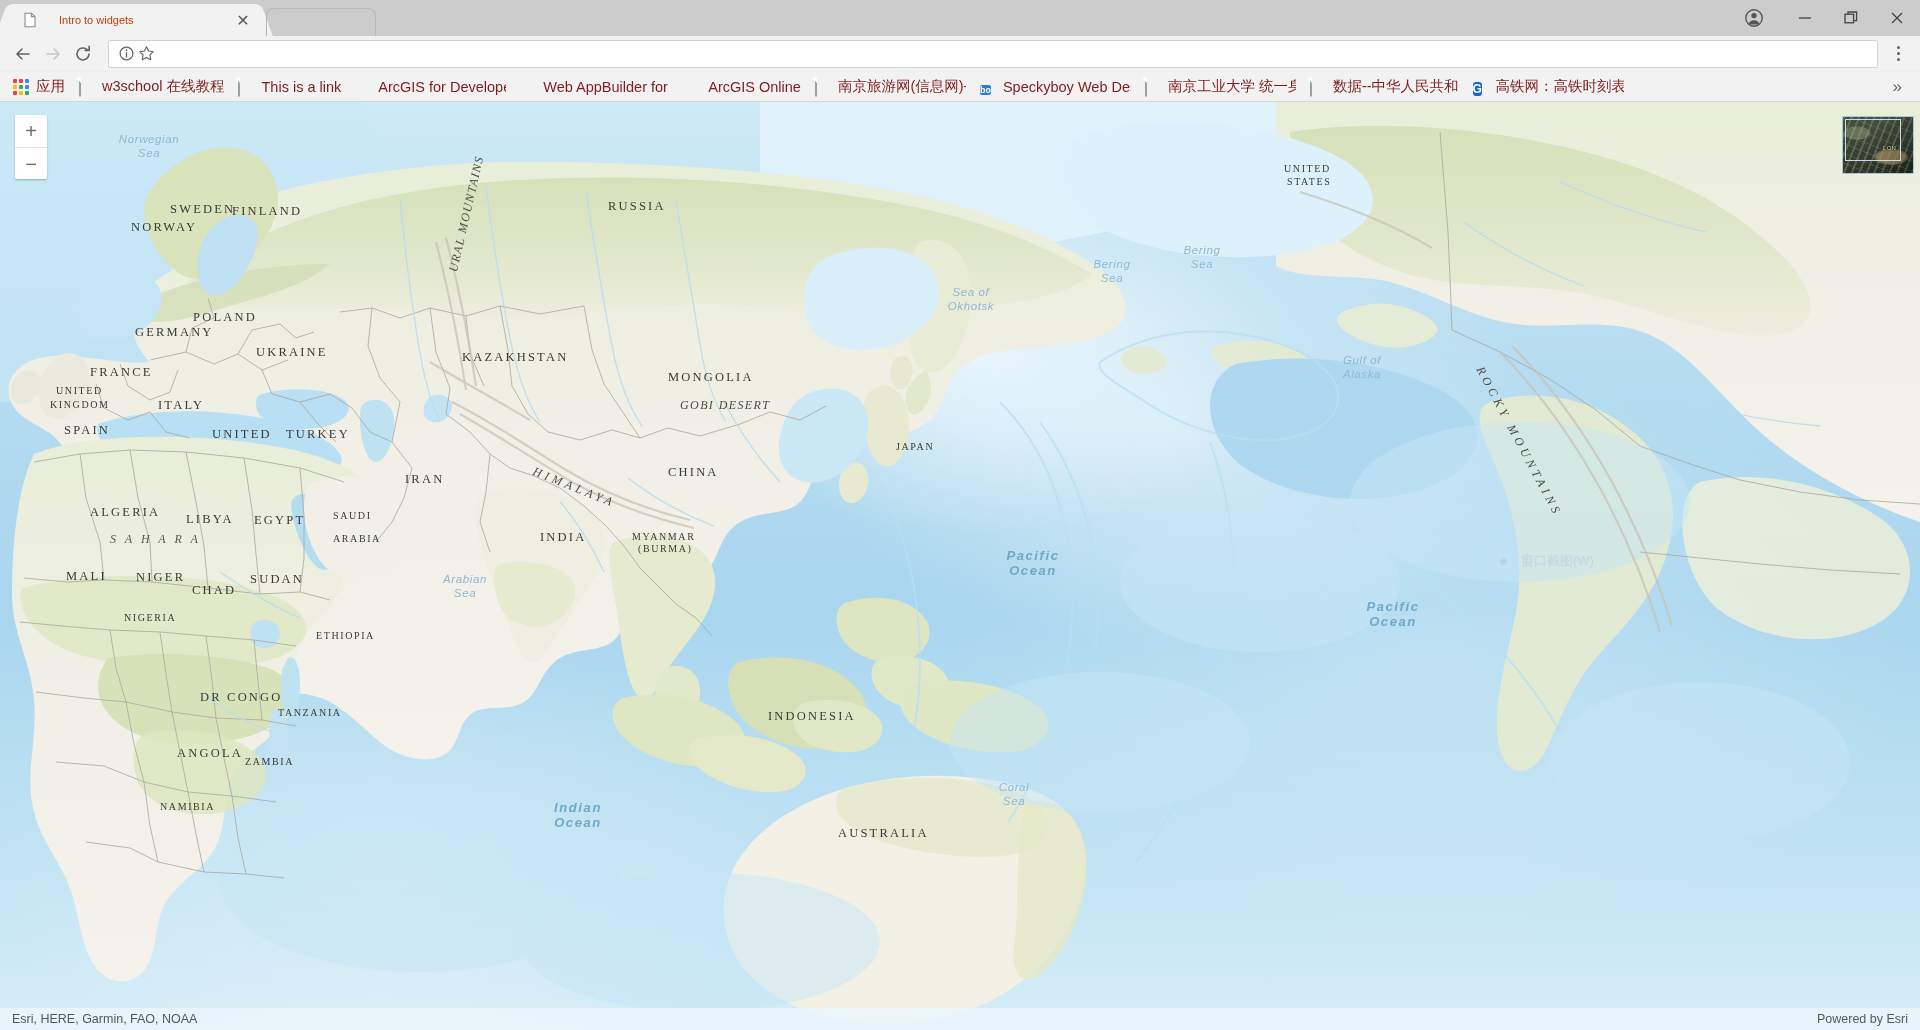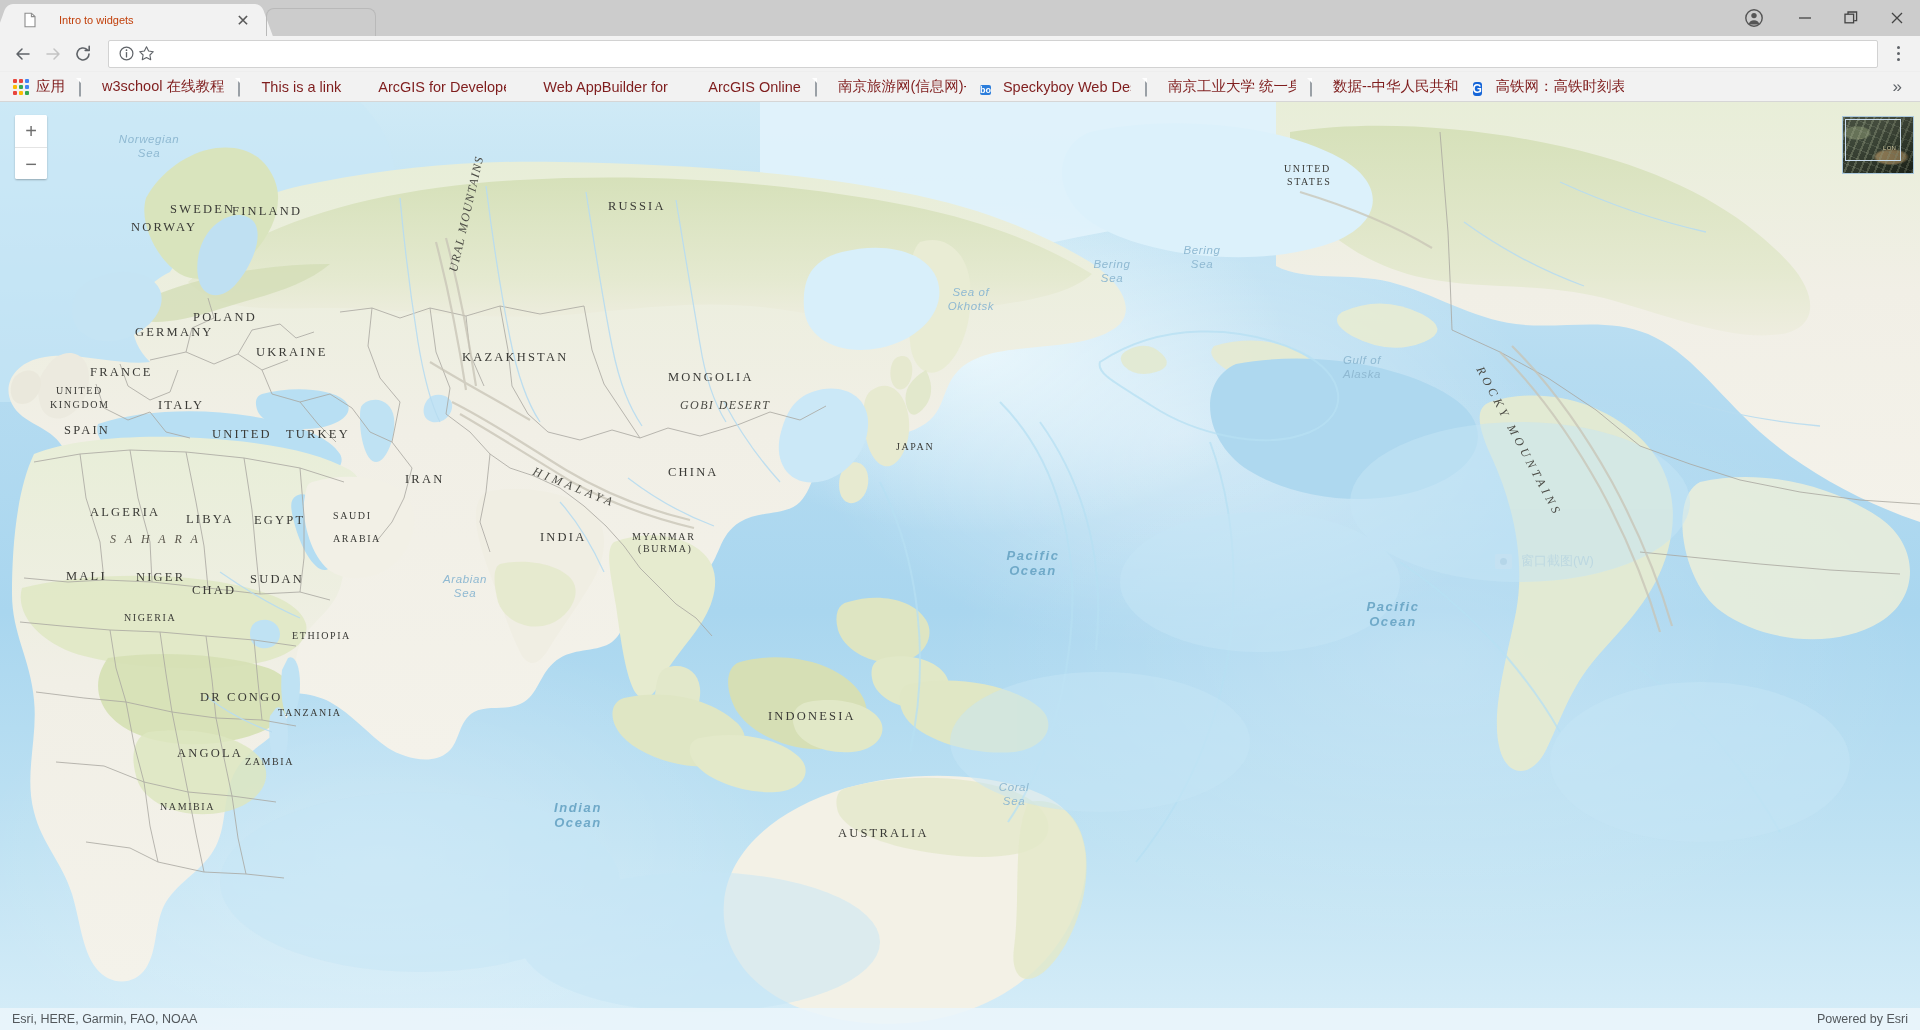--- a/index.html
+++ b/index.html
@@ -709,21 +709,21 @@
         <div class="lbl country" style="left:90px;top:403px">ALGERIA</div>
         <div class="lbl country" style="left:186px;top:410px">LIBYA</div>
         <div class="lbl country" style="left:254px;top:411px">EGYPT</div>
         <div class="lbl country sm" style="left:333px;top:408px">SAUDI</div>
         <div class="lbl country sm" style="left:333px;top:431px">ARABIA</div>
         <div class="lbl country" style="left:66px;top:467px">MALI</div>
         <div class="lbl country" style="left:136px;top:468px">NIGER</div>
         <div class="lbl country" style="left:192px;top:481px">CHAD</div>
         <div class="lbl country" style="left:250px;top:470px">SUDAN</div>
         <div class="lbl country sm" style="left:124px;top:510px">NIGERIA</div>
-        <div class="lbl country sm" style="left:292px;top:528px">ETHIOPIA</div>
+        <div class="lbl country sm" style="left:316px;top:528px">ETHIOPIA</div>
         <div class="lbl country" style="left:200px;top:588px">DR CONGO</div>
         <div class="lbl country sm" style="left:278px;top:605px">TANZANIA</div>
         <div class="lbl country" style="left:177px;top:644px">ANGOLA</div>
         <div class="lbl country sm" style="left:245px;top:654px">ZAMBIA</div>
         <div class="lbl country sm" style="left:160px;top:699px">NAMIBIA</div>
         <div class="lbl country" style="left:838px;top:724px">AUSTRALIA</div>
         <div class="lbl country sm" style="left:1284px;top:61px">UNITED</div>
         <div class="lbl country sm" style="left:1287px;top:74px">STATES</div>
 
         <div class="lbl ocean-lbl" style="left:998px;top:446px;width:70px;white-space:pre-line">Pacific

